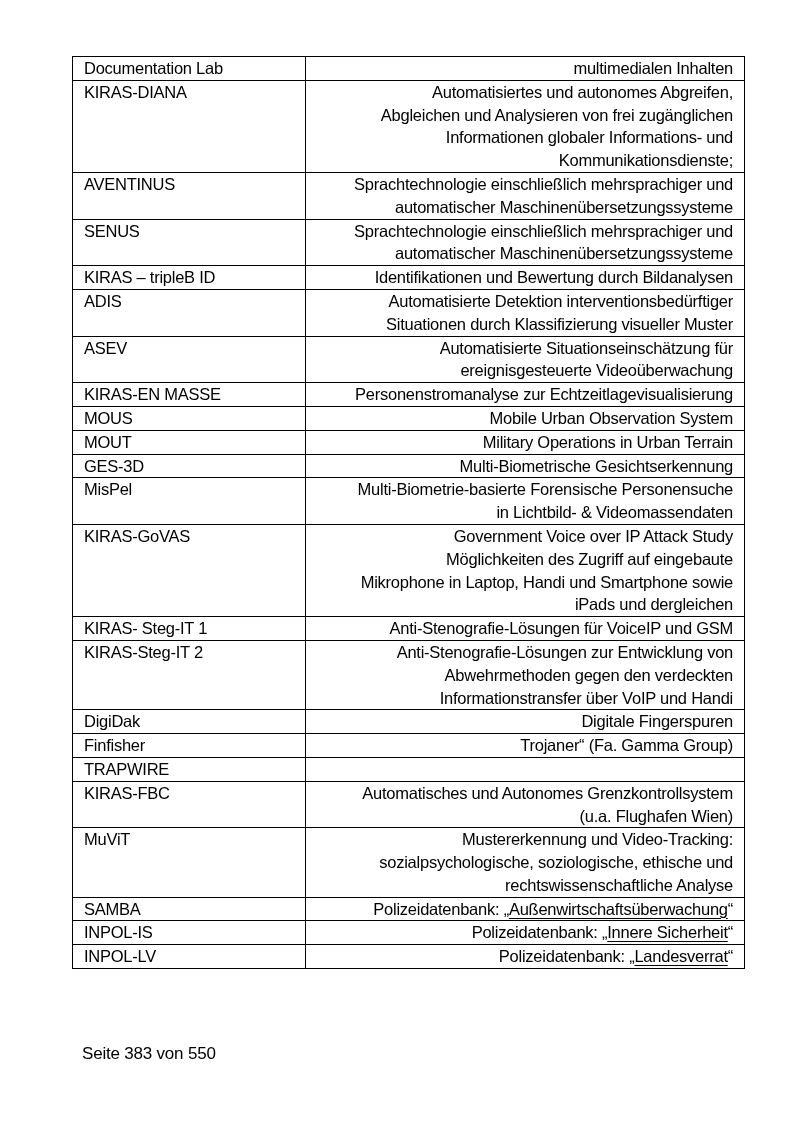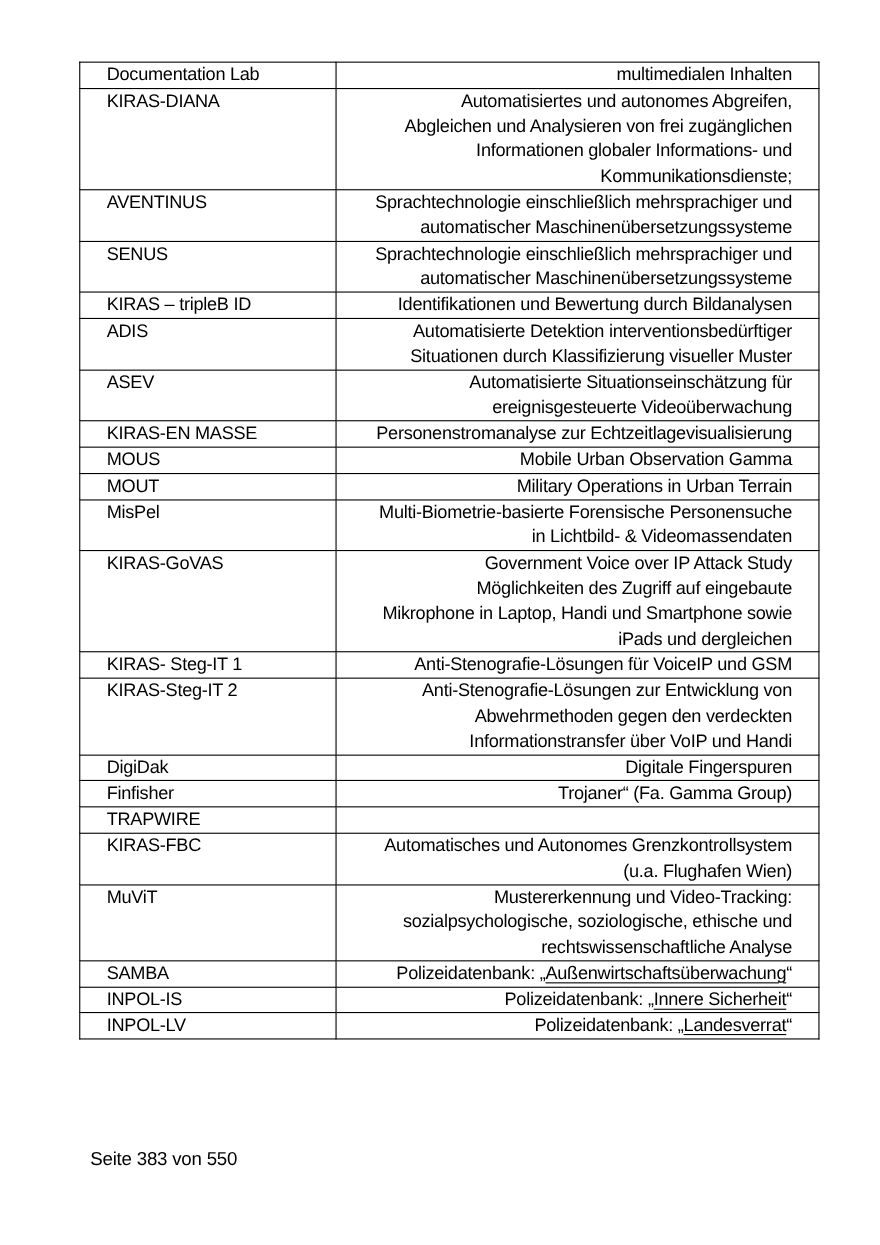--- a/index.html
+++ b/index.html
@@ -18,21 +18,21 @@
   table.projects-table {
     position: absolute;
     left: 72px; top: 56px;
     width: 673px;
     border-collapse: collapse;
     table-layout: fixed;
   }
   table.projects-table td {
     border: 1.5px solid #000000;
     vertical-align: top;
-    padding: 0 24px;
+    padding: 0 11px;
     font-size: 16.5px;
     line-height: 22.8px;
     letter-spacing: -0.25px;
     white-space: nowrap;
     overflow: hidden;
   }
   td.name-cell { width: 233px; }
   .desc-line { white-space: nowrap; text-align: right; }
   .underlined {
     text-decoration: underline;
@@ -104,27 +104,33 @@
         </tr>
         <tr>
           <td class="name-cell">KIRAS-EN MASSE</td>
           <td class="desc-cell">
             <div class="desc-line">Personenstromanalyse zur Echtzeitlagevisualisierung</div>
           </td>
         </tr>
         <tr>
           <td class="name-cell">MOUS</td>
           <td class="desc-cell">
-            <div class="desc-line">Mobile Urban Observation Gamma</div>
+            <div class="desc-line">Mobile Urban Observation System</div>
           </td>
         </tr>
         <tr>
           <td class="name-cell">MOUT</td>
           <td class="desc-cell">
             <div class="desc-line">Military Operations in Urban Terrain</div>
+          </td>
+        </tr>
+        <tr>
+          <td class="name-cell">GES-3D</td>
+          <td class="desc-cell">
+            <div class="desc-line">Multi-Biometrische Gesichtserkennung</div>
           </td>
         </tr>
         <tr>
           <td class="name-cell">MisPel</td>
           <td class="desc-cell">
             <div class="desc-line">Multi-Biometrie-basierte Forensische Personensuche</div>
             <div class="desc-line">in Lichtbild- &amp; Videomassendaten</div>
           </td>
         </tr>
         <tr>

